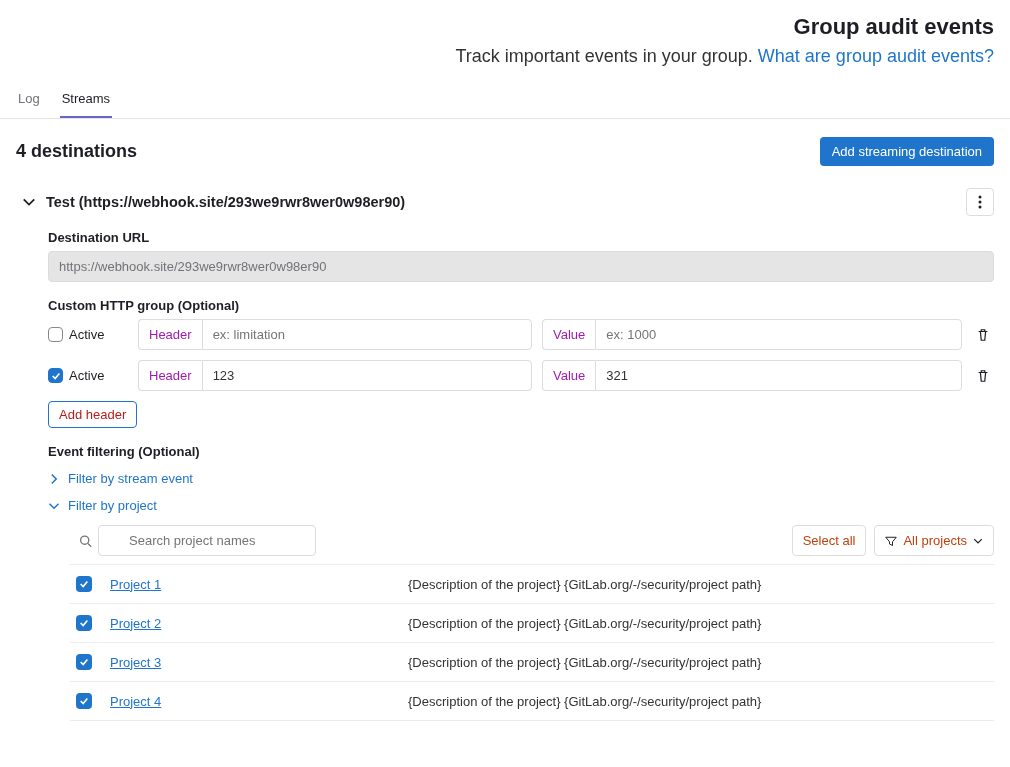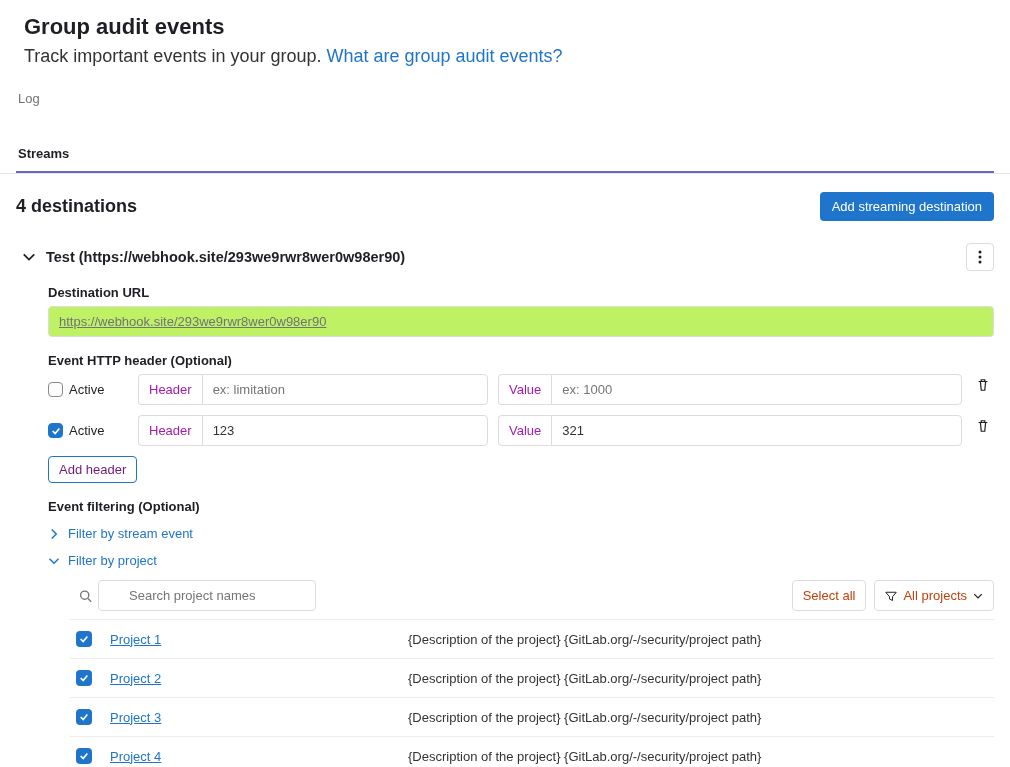--- a/index.html
+++ b/index.html
@@ -3,41 +3,40 @@
 <meta charset="utf-8">
 <style>
   * { box-sizing: border-box; margin: 0; padding: 0; }
   body {
     font-family: -apple-system, BlinkMacSystemFont, "Segoe UI", Helvetica, Arial, sans-serif;
     color: #1f1e24;
     font-size: 13px;
     background: #fff;
   }
   .page { width: 1010px; }
-  .header { padding: 14px 16px 0 24px; }
+  .header { padding: 14px 16px 0 24px; text-align: right; }
   h1 { font-size: 22px; font-weight: 700; margin-bottom: 6px; }
   .subtitle { font-size: 18px; color: #333; margin-bottom: 14px; }
   .subtitle a { color: #1f75cb; text-decoration: none; }
   .tabs {
     border-bottom: 1px solid #e5e5e5;
     display: flex;
     gap: 18px;
     padding: 0 16px;
-    flex-direction: column;
   }
   .tab {
     padding: 10px 2px;
     font-size: 13px;
     color: #737278;
     cursor: pointer;
     border-bottom: 2px solid transparent;
   }
   .tab.active {
     color: #1f1e24;
-    font-weight: 700;
+    font-weight: 400;
     border-bottom: 2px solid #6666c4;
   }
   .content { padding: 18px 16px 30px 16px; }
   .row { display: flex; align-items: center; }
   .space-between { justify-content: space-between; }
   h2 { font-size: 18px; font-weight: 700; }
   .btn-primary {
     background: #1f75cb;
     color: #fff;
     border: none;
@@ -60,42 +59,42 @@
   .label { font-weight: 700; font-size: 13px; margin-bottom: 6px; display: block; }
   .input {
     width: 100%;
     border: 1px solid #dcdcde;
     border-radius: 4px;
     padding: 7px 10px;
     font-size: 13px;
     color: #333;
     background: #fff;
   }
-  .input[readonly] { background: #bef264; color: #737278; text-decoration: underline; }
+  .input[readonly] { background: #e5e5e5; color: #737278; }
   .header-row {
-    display: flex; gap: 10px; margin-bottom: 10px;
+    display: flex; align-items: center; gap: 10px; margin-bottom: 10px;
   }
   .checkbox-group { display: flex; align-items: center; gap: 6px; min-width: 80px; }
   .checkbox {
     width: 15px; height: 15px; border: 1.5px solid #89888d; border-radius: 4px;
     display: inline-flex; align-items: center; justify-content: center;
     cursor: pointer; flex-shrink:0;
   }
   .checkbox.checked { background: #1f75cb; border-color: #1f75cb; }
   .input-group { display: flex; flex: 1; }
   .input-addon {
     border: 1px solid #dcdcde; border-right: none;
     border-radius: 4px 0 0 4px;
     padding: 7px 10px; font-size: 13px; background: #fff; color:#a21caf;
   }
   .input-group .input { border-radius: 0 4px 4px 0; }
-  .input-group.small { flex: 0 0 auto; width: 464px; }
+  .input-group.small { flex: 0 0 auto; width: 420px; }
   .trash { cursor: pointer; color:#1f1e24; padding: 4px; flex-shrink:0; }
   .btn-outline {
-    border: 1px solid #1f75cb; color: #701a75; background: #fff;
+    border: 1px solid #1f75cb; color: #b91c1c; background: #fff;
     border-radius: 4px; padding: 5px 10px; font-size: 13px; cursor: pointer;
   }
   .filter-row {
     display: flex; align-items: center; gap: 8px; color: #1f75cb;
     font-size: 13px; cursor: pointer; padding: 6px 0;
   }
   .search-row { display: flex; gap: 8px; margin: 6px 0 8px 22px; align-items:center;}
   .search-input {
     flex: 1; border: 1px solid #dcdcde; border-radius: 4px;
     padding: 7px 10px 7px 30px; font-size: 13px;
@@ -163,21 +162,21 @@
       </div>
 
       <div class="form">
 
         <div class="form-group">
           <label class="label">Destination URL</label>
           <input class="input" readonly="" value="https://webhook.site/293we9rwr8wer0w98er90" style="">
         </div>
 
         <div class="form-group">
-          <label class="label">Event HTTP header (Optional)</label>
+          <label class="label">Custom HTTP group (Optional)</label>
 
           
           <div class="header-row">
             <div class="checkbox-group">
               <span class="checkbox"></span>
               <span>Active</span>
             </div>
             <div class="input-group">
               <span class="input-addon">Header</span>
               <input class="input" placeholder="ex: limitation" style="">

